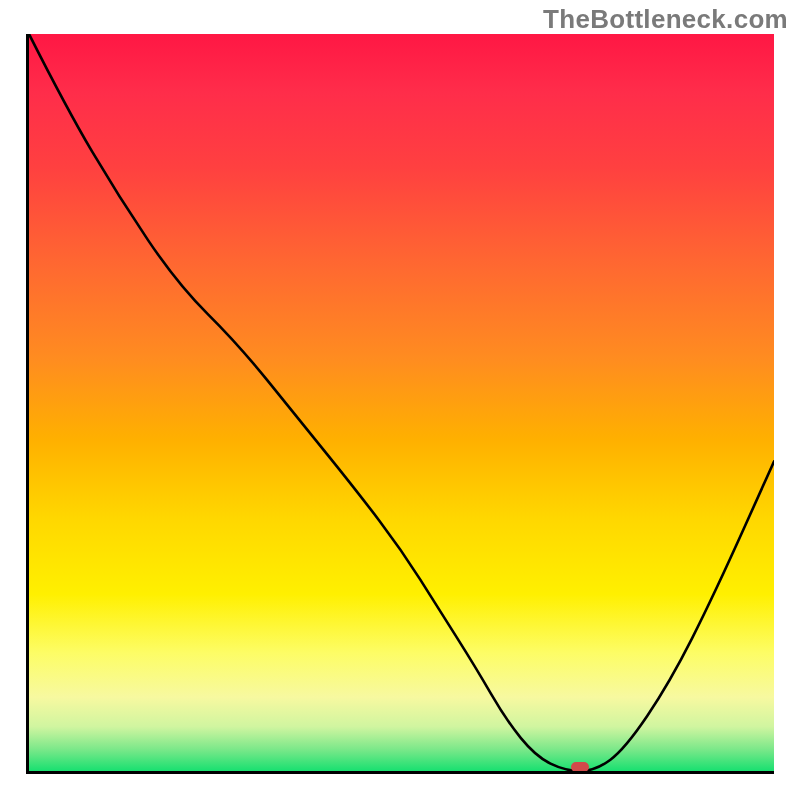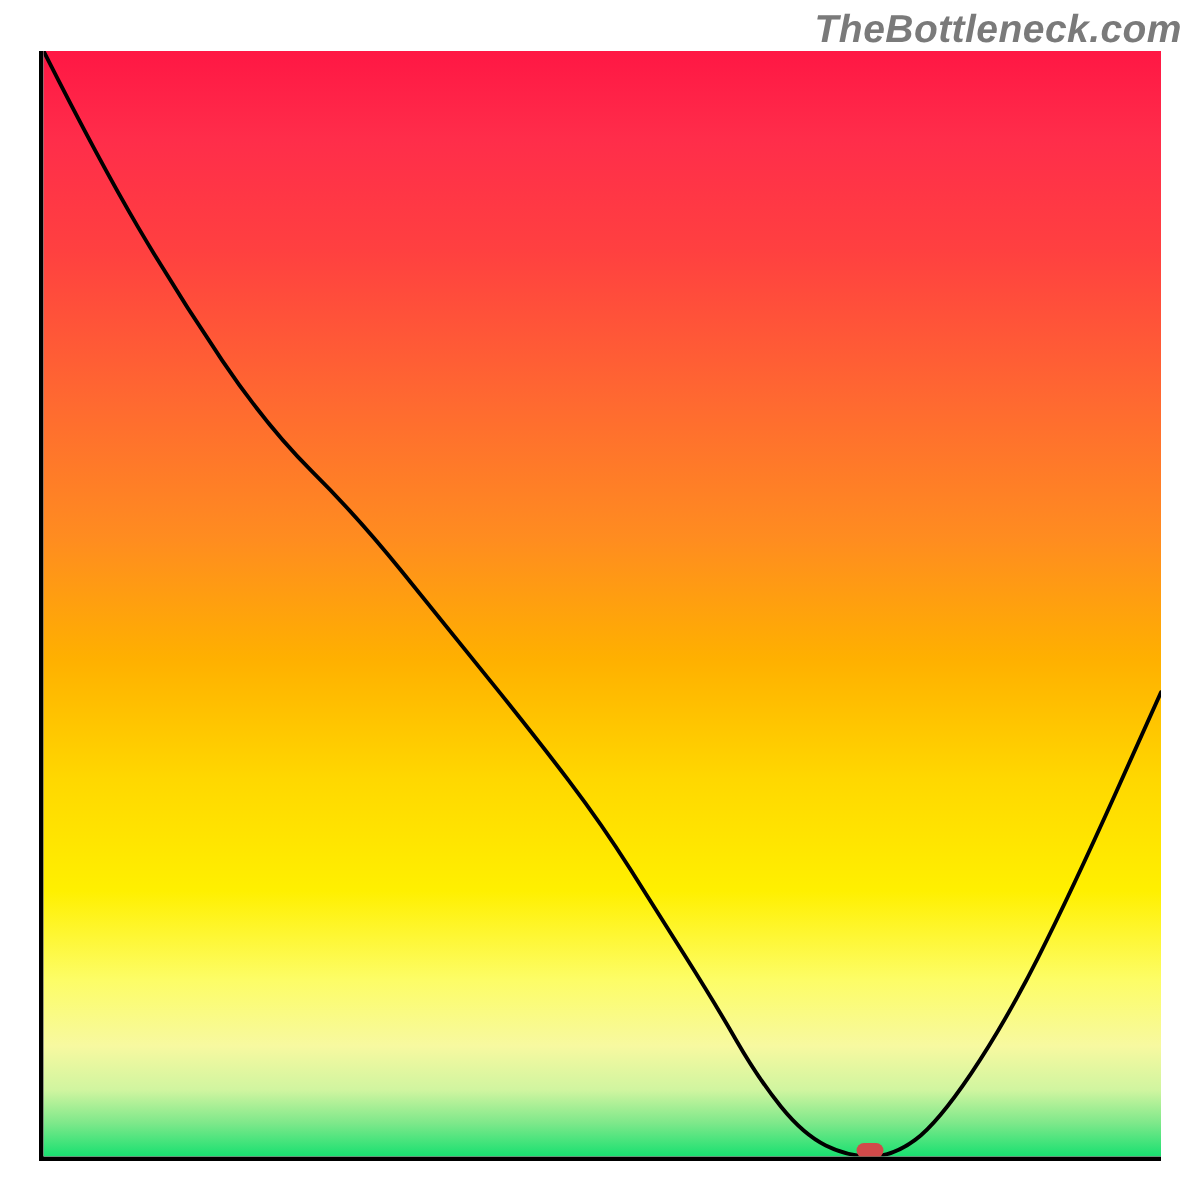--- a/index.html
+++ b/index.html
@@ -7,21 +7,20 @@
     padding: 0;
     width: 800px;
     height: 800px;
     background: #ffffff;
     font-family: Arial, Helvetica, sans-serif;
   }
   .figure {
     position: relative;
     width: 800px;
     height: 800px;
-    font-style: italic;
   }
   .watermark {
     position: absolute;
     top: 4px;
     right: 12px;
     font-size: 26px;
     font-weight: 600;
     color: #7a7a7a;
     letter-spacing: 0.3px;
   }

